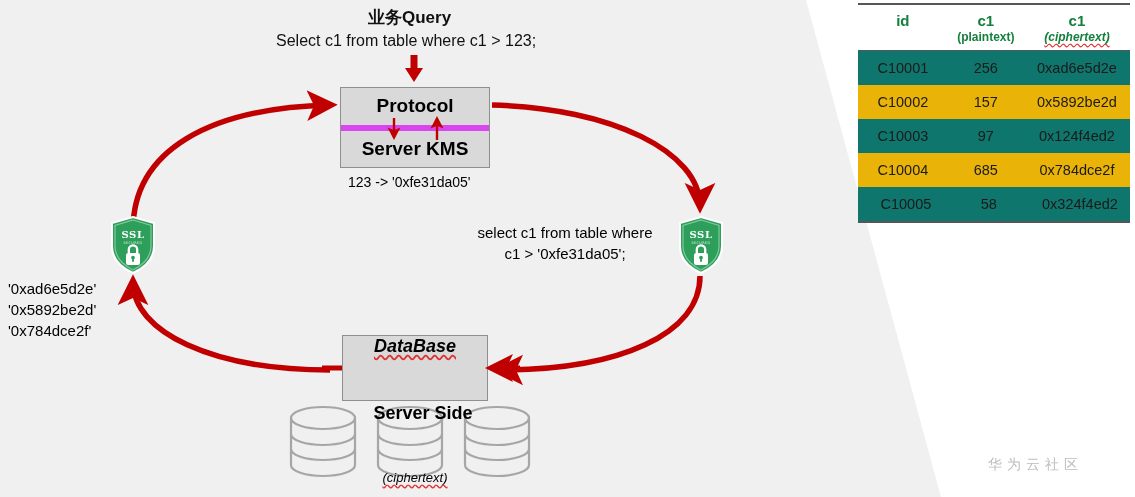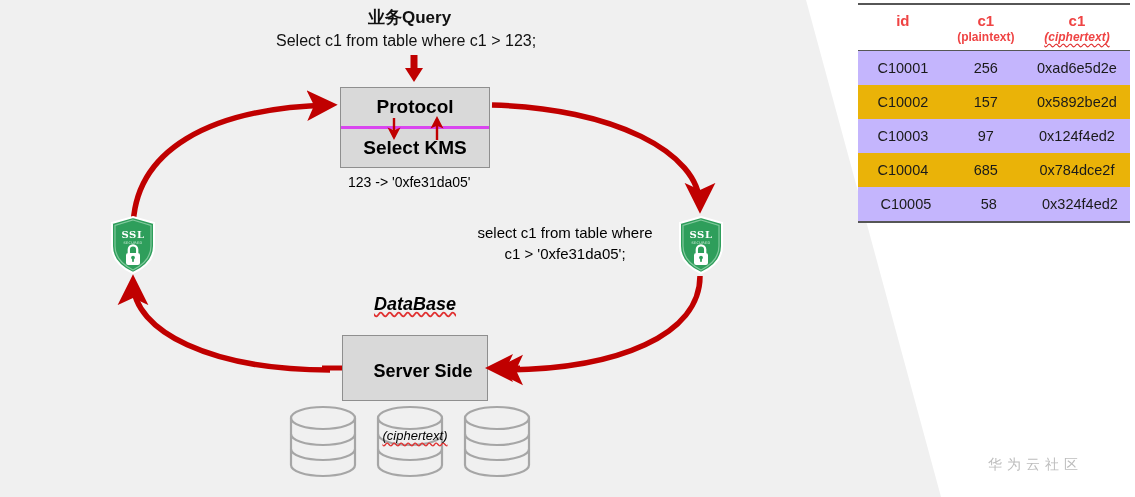--- a/index.html
+++ b/index.html
@@ -41,29 +41,29 @@
     background:#d9d9d9;
     border:1px solid #8f8f8f;
     box-sizing:border-box;
     display:flex;flex-direction:column;
     z-index:6;
   }
   .node-half{
     flex:1;display:flex;align-items:center;justify-content:center;
     font-weight:bold;font-size:19px;color:#000;
   }
-  .node-half.top{border-bottom:3px solid #d946ef;}
+  .node-half.top{border-bottom:6px solid #d946ef;}
 
   #protocol-box{left:340px;top:87px;width:150px;height:81px;}
   #db-box{left:342px;top:335px;width:146px;height:66px;
           align-items:center;justify-content:center;}
   #db-box .db-l1{font-weight:bold;font-size:18px;line-height:20px;}
   #db-box .db-l2{font-weight:bold;font-size:18px;line-height:20px;margin-left:16px;}
   #db-box .db-l3{font-size:13px;line-height:15px;}
-  #db-inner{display:flex;flex-direction:column;align-items:center;justify-content:center;
+  #db-inner{display:flex;flex-direction:column;align-items:center;justify-content:space-between;
             width:100%;height:100%;gap:47px;}
 
   
   #kms-caption{left:348px;top:174px;font-size:14px;}
   #mid-query{left:470px;top:222px;font-size:15px;line-height:21px;text-align:center;
              white-space:normal;width:190px;}
   #hexlist{left:8px;top:278px;font-size:15px;line-height:21px;}
 
   
   svg.layer{position:absolute;left:0;top:0;width:1135px;height:497px;
@@ -80,31 +80,31 @@
   #cylinders{position:absolute;left:285px;top:404px;width:250px;height:86px;z-index:4;}
 
   
   #data-table{
     position:absolute;left:858px;top:3px;width:272px;
     border-collapse:collapse;
     font-size:14px;color:#1a1a1a;
     z-index:10;
   }
   #data-table thead th{
-    font-weight:bold;font-size:15px;color:#ef4444;
+    font-weight:bold;font-size:15px;color:#15803d;
     padding:7px 4px 6px 4px;text-align:center;vertical-align:top;
     border-top:2px solid #565656;border-bottom:1.5px solid #565656;
     background:#ffffff;
   }
   #data-table thead th .sub{display:block;font-size:12px;font-weight:bold;margin-top:1px;}
   #data-table tbody td{
     padding:9px 4px;text-align:center;font-size:14.5px;
     border:none;background:#eab308;
   }
-  #data-table tbody tr.shade td{background:#c4b5fd;}
+  #data-table tbody tr.shade td{background:#0f766e;}
   #data-table tbody tr:last-child td{border-bottom:2px solid #565656;padding-left:10px;}
   #data-table td.col-id{width:33%;}
   #data-table td.col-p{width:28%;}
   #data-table td.col-c{width:39%;}
 
   
   #watermark{
     left:988px;top:456px;font-size:14px;color:#bdbdbd;letter-spacing:5px;
     font-family:"DejaVu Sans",sans-serif;z-index:12;
   }
@@ -165,35 +165,40 @@
         <path d="M6,45 A32,11 0 0 0 70,45"></path>
       </g>
     </g>
   </svg>
 
   <div class="abs title-cn" style="left:368px;top:6px;">业务Query</div>
   <div class="abs subtitle" style="left:276px;top:32px;">Select c1 from table where c1 &gt; 123;</div>
 
   <div class="node-box" id="protocol-box">
     <div class="node-half top">Protocol</div>
-    <div class="node-half">Select KMS</div>
+    <div class="node-half">Server KMS</div>
   </div>
 
   <div class="node-box" id="db-box">
     <div id="db-inner">
       <div class="db-l1 wavy">DataBase</div>
       <div class="db-l2">Server Side</div>
       <div class="db-l3 wavy">(ciphertext)</div>
     </div>
   </div>
 
   <div class="abs" id="kms-caption">123 -&gt; '0xfe31da05'</div>
 
   <div class="abs" id="mid-query">select c1 from table where c1 &gt; '0xfe31da05';</div>
 
+  <div class="abs" id="hexlist">
+    <div>'0xad6e5d2e'</div>
+    <div>'0x5892be2d'</div>
+    <div>'0x784dce2f'</div>
+  </div>
 
   <svg class="layer over" viewBox="0 0 1135 497">
 
     <g>
       <path d="M414,55 L414,70" stroke="#c00000" stroke-width="7" fill="none"></path>
       <path d="M405,68 L423,68 L414,82 Z" fill="#c00000"></path>
     </g>
 
     <path d="M394,118 L394,137" stroke="#c00000" stroke-width="2.4" fill="none" marker-end="url(#ah2)"></path>
 

